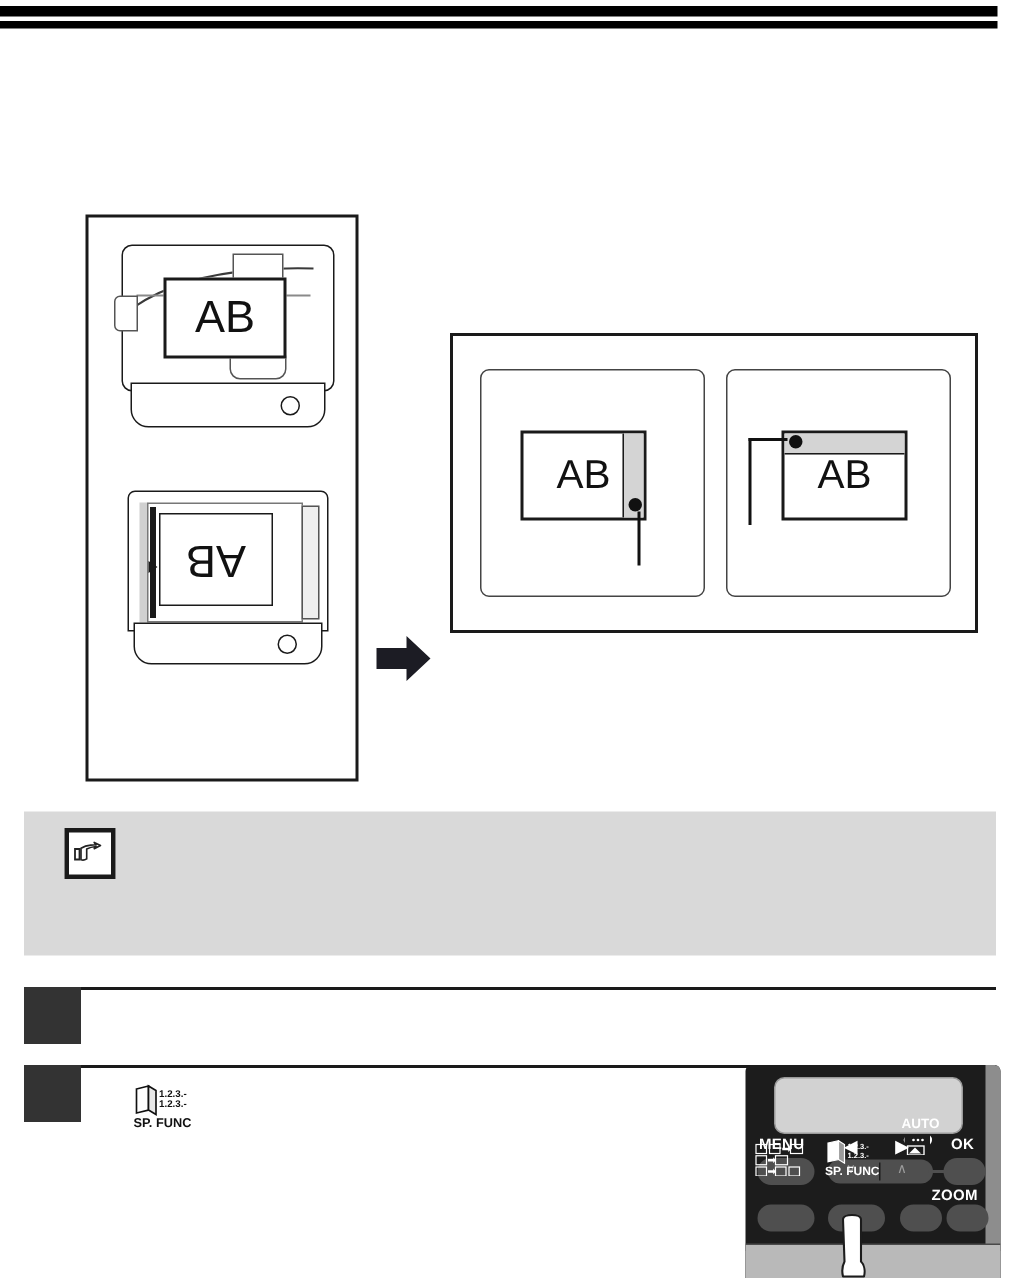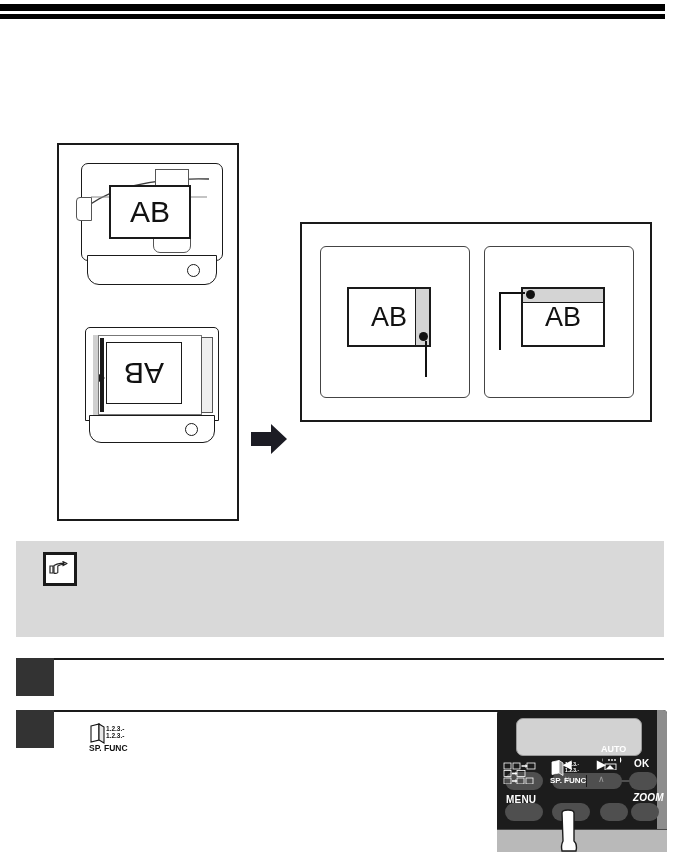--- a/index.html
+++ b/index.html
@@ -303,21 +303,21 @@
         <text x="1" y="29" font-family="Liberation Sans, sans-serif" font-size="8.5" font-weight="700" fill="#111">SP. FUNC</text>
       </svg>
     </div>
   </div>
 
   <div class="panel">
     <div class="panel-side"></div>
 
     <div class="lcd"></div>
 
-    <div class="plabel" style="left:9px;top:48px;margin-top:36px;">MENU</div>
+    <div class="plabel" style="left:9px;top:48px;">MENU</div>
     <div class="pbtn" style="left:8px;top:62px;width:38px;"></div>
 
     <div class="plabel" style="left:66px;top:48px;font-size:11px;">◀</div>
     <div class="plabel" style="left:100px;top:48px;font-size:11px;">▶</div>
     <div class="navbar">
       <div class="nav-div"></div>
       <div class="plabel" style="left:12px;top:1px;font-size:9px;color:#9d9d9d;font-weight:400;">∨</div>
       <div class="plabel" style="left:46px;top:1px;font-size:9px;color:#9d9d9d;font-weight:400;">∧</div>
     </div>
     <div class="nav-link"></div>
@@ -366,21 +366,21 @@
             <circle cx="12" cy="16" r="0.9"></circle>
             <circle cx="15" cy="16" r="0.9"></circle>
           <path d="M20 13 A4 4 0 0 1 20 19 Z"></path>
         </g>
         <rect x="5" y="20" width="11" height="6" fill="none" stroke="#ffffff" stroke-width="0.9"></rect>
         <path d="M6 25 L10 21 L14 25 Z" fill="#ffffff"></path>
       </svg>
     </div>
     <div class="pbtn" style="left:103px;top:93px;width:28px;"></div>
 
-    <div class="plabel" style="left:136px;top:82px;font-style:italic;">ZOOM</div>
+    <div class="plabel" style="left:124px;top:82px;">ZOOM</div>
     <div class="pbtn" style="left:134px;top:93px;width:28px;"></div>
 
     <div class="panel-bottom2"></div>
     <div class="panel-bottom"></div>
 
     <div class="finger">
       <svg width="22" height="45" viewBox="0 0 22 45">
         <path d="M4 6 C4 2 16 2 16 6 L16 34 C18 36 19 40 18 44 L4 44 C3 40 4 36 5 34 Z" fill="#ffffff" stroke="#1c1c1c" stroke-width="1.4" stroke-linejoin="round"></path>
       </svg>
     </div>

